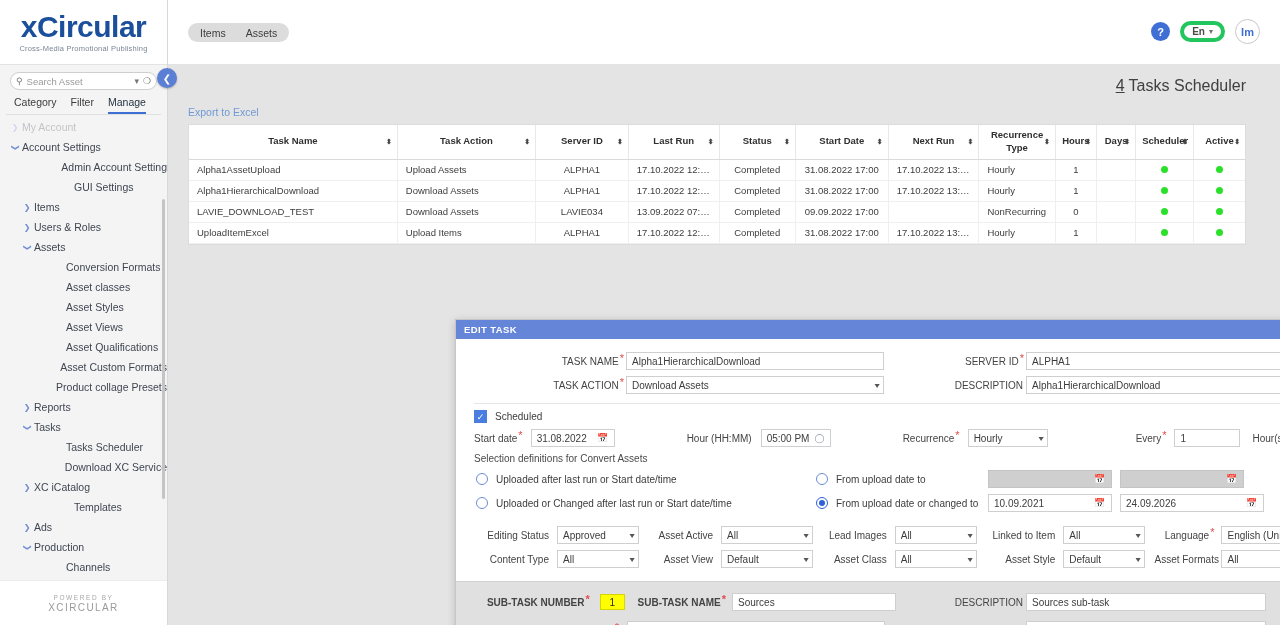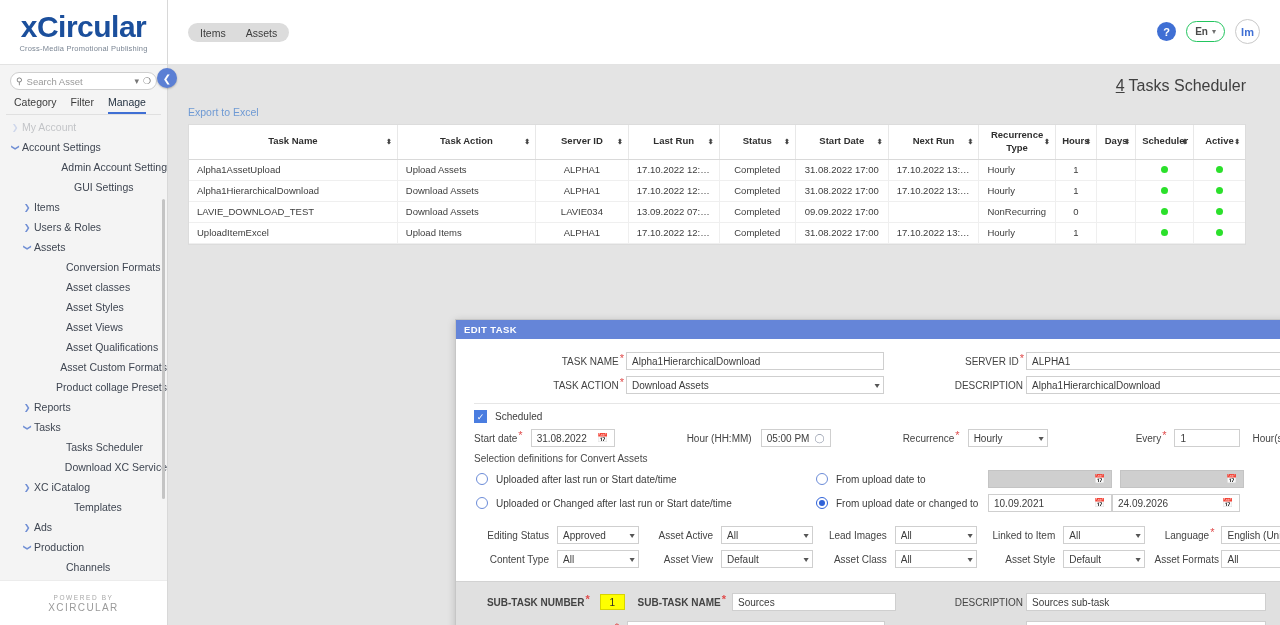--- a/index.html
+++ b/index.html
@@ -84,21 +84,21 @@
   #crumb span{ font-size:10.5px; color:#3c3c3c; cursor:pointer;}
   #top-right{
     position:absolute; right:20px; top:19px; display:flex; align-items:center; gap:10px;
   }
   #help-btn{
     width:19px; height:19px; border-radius:50%; background:#3f6fd4; color:#fff;
     font-size:11px; font-weight:bold; display:flex; align-items:center; justify-content:center;
     cursor:pointer;
   }
   #lang-btn{
-    height:21px; border:1px solid #22c55e; border-radius:11px; background:#fff;
+    height:21px; border:4px solid #22c55e; border-radius:11px; background:#fff;
     display:flex; align-items:center; gap:4px; padding:0 8px; cursor:pointer;
   }
   #lang-btn .lb{ font-size:10px; font-weight:bold; color:#4a4a4a;}
   #lang-btn .cv{ font-size:8px; color:#6f6f6f;}
   #avatar{
     width:25px; height:25px; border-radius:50%; border:1px solid #c9c9c9; background:#fff;
     display:flex; align-items:center; justify-content:center;
     font-size:11px; color:#3f6fd4; font-weight:bold; cursor:pointer;
   }
 
@@ -575,21 +575,21 @@
                 <span class="calico">📅</span>
               </div>
             </div>
             <div class="frow">
               <span class="radio on"></span>
               <span class="rlbl" style="width:152px">From upload date or changed to</span>
               <div class="inp" style="width:124px">
                 <span>10.09.2021</span>
                 <span class="calico">📅</span>
               </div>
-              <div class="inp" style="width:128px; margin-left:0">
+              <div class="inp" style="width:144px; margin-left:8px">
                 <span>24.09.2026</span>
                 <span class="calico">📅</span>
               </div>
             </div>
           </div>
         </div>
       </div>
 
       <div id="filters">
           <div style="display: flex; align-items: center; padding-left: 22px; height: 24px;">

